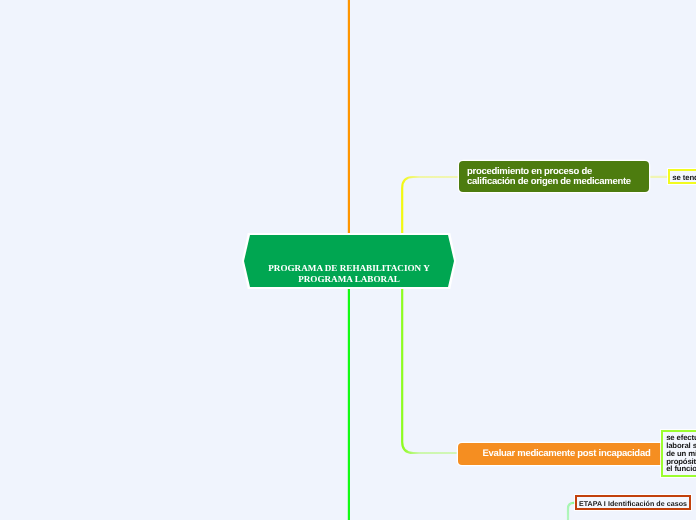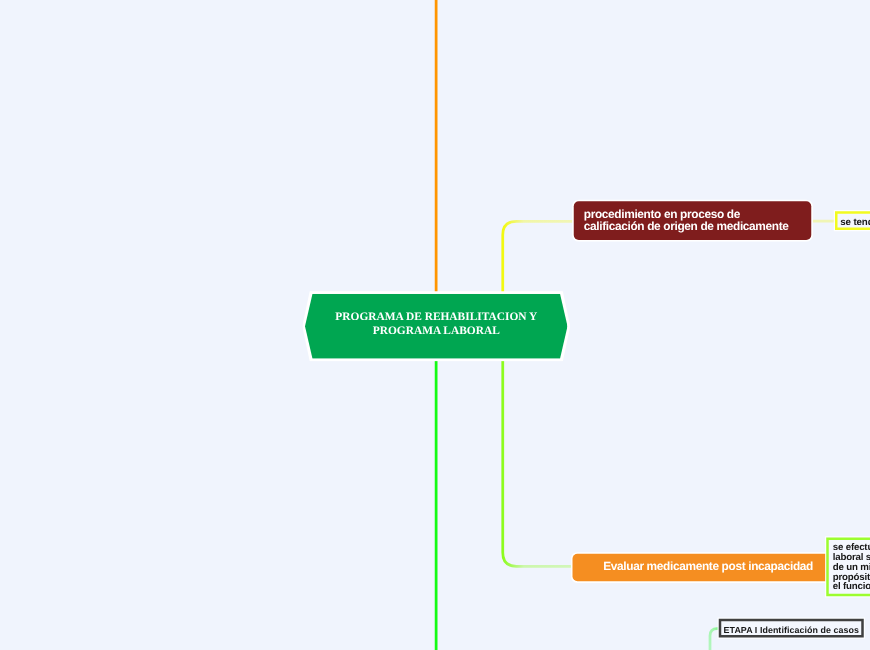--- a/index.html
+++ b/index.html
@@ -11,41 +11,41 @@
   .node{position:absolute;box-sizing:border-box;}
 
   
   .central{left:244px;top:235px;width:210px;height:52px;}
   .central .hexwrap{position:absolute;left:-2.2px;top:-2.2px;width:214.4px;height:56.4px;
      background:#ffffff;
      clip-path:polygon(6px 0,208.4px 0,214.4px 28.2px,208.4px 56.4px,6px 56.4px,0 28.2px);}
   .central .hexbg{position:absolute;inset:0;background:#00a651;
      clip-path:polygon(6px 0,204px 0,210px 26px,204px 52px,6px 52px,0 26px);}
   .central .txt{position:relative;color:#ffffff;font-family:"Liberation Serif",serif;
-     font-weight:bold;font-size:9.15px;line-height:10.9px;text-align:center;padding-top:13px;}
+     font-weight:bold;font-size:9.15px;line-height:10.9px;text-align:center;padding-top:28px;}
 
   
-  .redbox{left:459px;top:161px;width:190px;height:31px;background:#7f1d1d;
+  .redbox{left:459px;top:161px;width:190px;height:31px;background:#4d7c0f;
      border-radius:4px;color:#fff;font-size:9.5px;font-weight:bold;letter-spacing:-0.28px;
      line-height:10px;padding:6.4px 0 0 8px;
      box-shadow:0 0 0 1.3px #ffffff;}
 
   
   .orangebox{left:458px;top:443px;width:217px;height:22px;background:#f58e21;
      border-radius:4px;color:#fff;font-size:9.5px;font-weight:bold;letter-spacing:-0.28px;
      display:flex;align-items:center;justify-content:center;white-space:nowrap;
      padding-bottom:1.4px;box-shadow:0 0 0 1.3px #ffffff;}
 
   
   .note{background:#f4f7fe;color:#181818;font-weight:bold;box-shadow:0 0 0 1px rgba(255,255,255,.85);}
   .ybox{left:668px;top:169px;width:70px;height:15px;border:2px solid #f2fb20;
      font-size:7.8px;line-height:13.2px;padding-left:2.2px;letter-spacing:-0.1px;white-space:nowrap;overflow:hidden;}
   .gbox{left:661px;top:430px;width:80px;height:47px;border:2px solid #9cfd2f;
      font-size:7.75px;line-height:7.78px;padding:2.3px 0 0 3.2px;letter-spacing:-0.14px;white-space:nowrap;overflow:hidden;}
-  .etapa{left:575px;top:495px;width:116px;height:15px;border:2px solid #404040;
+  .etapa{left:575px;top:495px;width:116px;height:15px;border:2px solid #c2410c;
      font-size:7.1px;line-height:15px;letter-spacing:0.05px;text-align:center;
      white-space:nowrap;overflow:hidden;}
 </style>
 </head>
 <body>
 
 <div id="canvas">
   <svg class="edges">
     <defs>
       <linearGradient id="gy" gradientUnits="userSpaceOnUse" x1="402" y1="0" x2="459" y2="0">

